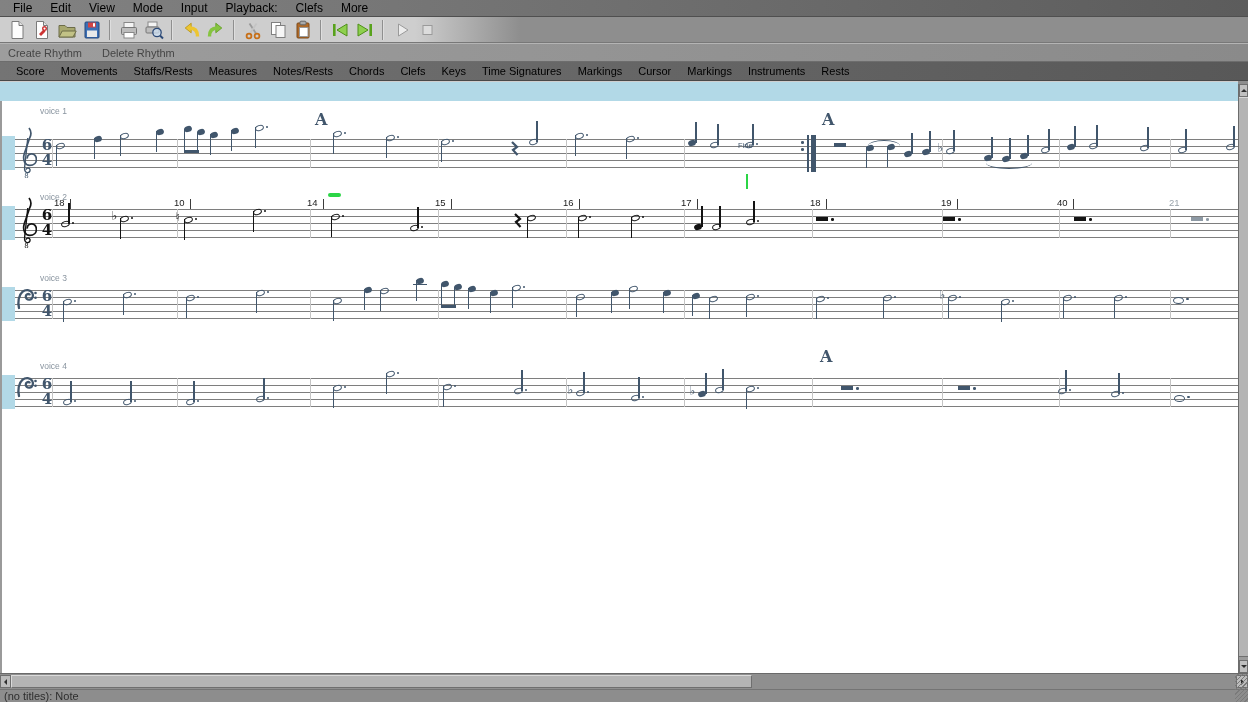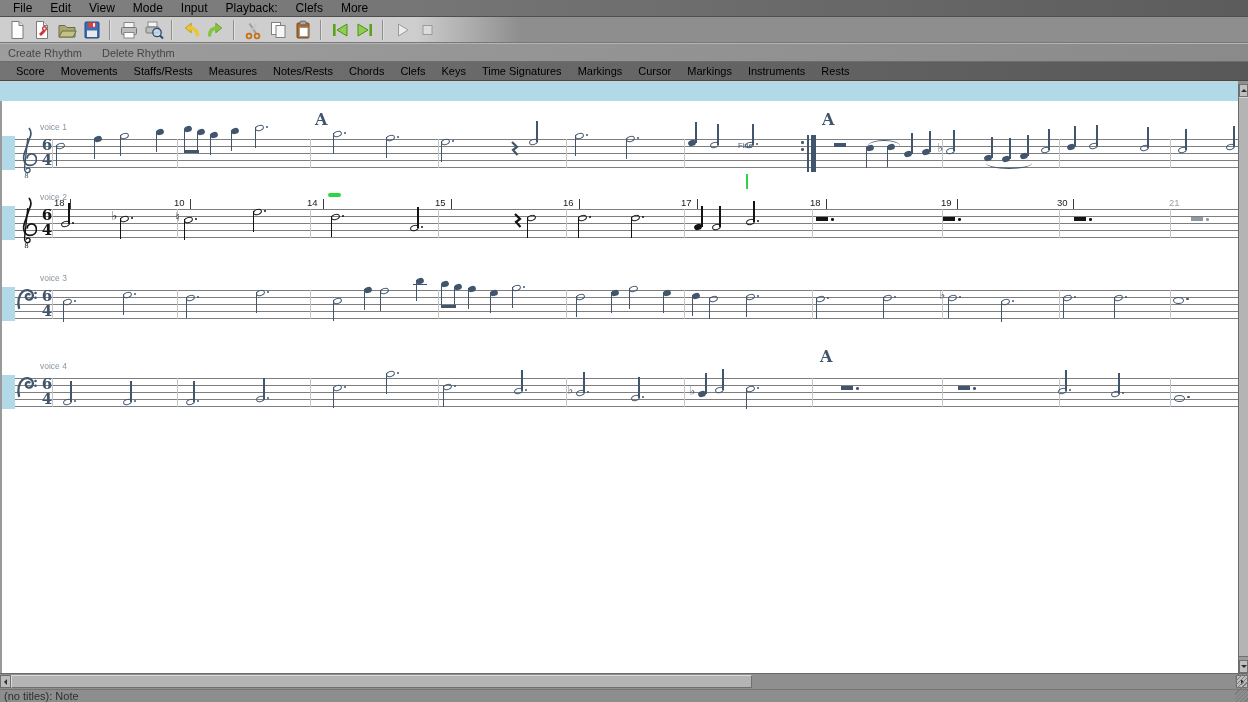--- a/index.html
+++ b/index.html
@@ -223,21 +223,21 @@
       <div class="staff-line" style="left: 13px; top: 167px; width: 1223px; height: 1px;"></div>
       <div class="barline" style="left: 50px; top: 139px; width: 1px; height: 29px;"></div>
       <div class="barline" style="left: 175px; top: 139px; width: 1px; height: 29px;"></div>
       <div class="barline" style="left: 308px; top: 139px; width: 1px; height: 29px;"></div>
       <div class="barline" style="left: 436px; top: 139px; width: 1px; height: 29px;"></div>
       <div class="barline" style="left: 564px; top: 139px; width: 1px; height: 29px;"></div>
       <div class="barline" style="left: 682px; top: 139px; width: 1px; height: 29px;"></div>
       <div class="barline" style="left: 940px; top: 139px; width: 1px; height: 29px;"></div>
       <div class="barline" style="left: 1057px; top: 139px; width: 1px; height: 29px;"></div>
       <div class="barline" style="left: 1168px; top: 139px; width: 1px; height: 29px;"></div>
-      <div class="voice-label" style="left: 38px; top: 122px;">voice 1</div>
+      <div class="voice-label" style="left: 38px; top: 106px;">voice 1</div>
       <div style="left: 15px; top: 126px; width: 20px; height: 52px;"><svg width="20" height="52" viewBox="0 0 20 52">
    <path d="M12 2 c2.2 2.8 2.6 6 .8 9.6 L7.2 28 c-1.8 6.4 1 11.4 5.6 11.4 4 0 6.6-2.7 6.6-6.2 0-3-2-5.4-4.8-5.4 -2.6 0-4.6 2-4.3 4.8" fill="none" stroke="#41566c" stroke-width="1.7"></path>
    <path d="M10.8 12 L7.6 41.5 c-.4 3.4 1.2 5.3 3.2 5.1 2.2-.2 3-2.6 1.6-4 -1.2-1.2-3-.6-3.2 1" fill="none" stroke="#41566c" stroke-width="1.4"></path>
    <text x="9.5" y="51.5" font-size="7" fill="#41566c" text-anchor="middle" font-family="DejaVu Serif,serif">8</text>
         </svg></div>
       <div class="timesig" style="left: 38px; top: 138px; width: 14px; height: 29px; color: rgb(65, 86, 108);">
         <span style="position:static;display:block">6</span>
         <span style="position:static;display:block">4</span>
       </div>
       <div style="left: 53px; top: 142px; width: 14px; height: 10px;">
@@ -746,21 +746,21 @@
       <div class="mnum" style="left: 433px; top: 197px;">15</div>
       <div class="mtick" style="left: 449px; top: 199px; width: 1px; height: 10px;"></div>
       <div class="mnum" style="left: 561px; top: 197px;">16</div>
       <div class="mtick" style="left: 577px; top: 199px; width: 1px; height: 10px;"></div>
       <div class="mnum" style="left: 679px; top: 197px;">17</div>
       <div class="mtick" style="left: 695px; top: 199px; width: 1px; height: 10px;"></div>
       <div class="mnum" style="left: 808px; top: 197px;">18</div>
       <div class="mtick" style="left: 824px; top: 199px; width: 1px; height: 10px;"></div>
       <div class="mnum" style="left: 939px; top: 197px;">19</div>
       <div class="mtick" style="left: 955px; top: 199px; width: 1px; height: 10px;"></div>
-      <div class="mnum" style="left: 1055px; top: 197px;">30</div>
+      <div class="mnum" style="left: 1055px; top: 197px;">40</div>
       <div class="mtick" style="left: 1071px; top: 199px; width: 1px; height: 10px;"></div>
       <div class="mnum muted" style="left: 1167px; top: 197px;">21</div>
       <div style="left: 0px; top: 0px; width: 0px; height: 0px;">
         <div class="ndot" style="left: 799px; top: 141px; background: rgb(65, 86, 108);"></div>
         <div class="ndot" style="left: 799px; top: 148px; background: rgb(65, 86, 108);"></div>
         <div style="left: 805px; top: 135px; width: 1.6px; height: 37px; background: rgb(65, 86, 108);"></div>
         <div style="left: 809px; top: 135px; width: 5px; height: 37px; background: rgb(65, 86, 108);"></div>
       </div>
       <div class="cursor-dash" style="left: 326px; top: 193px; width: 13px; height: 4px; background: rgb(43, 213, 70);"></div>
       <div style="left: 744px; top: 174px; width: 2px; height: 15px; background: rgb(43, 213, 70);"></div>

